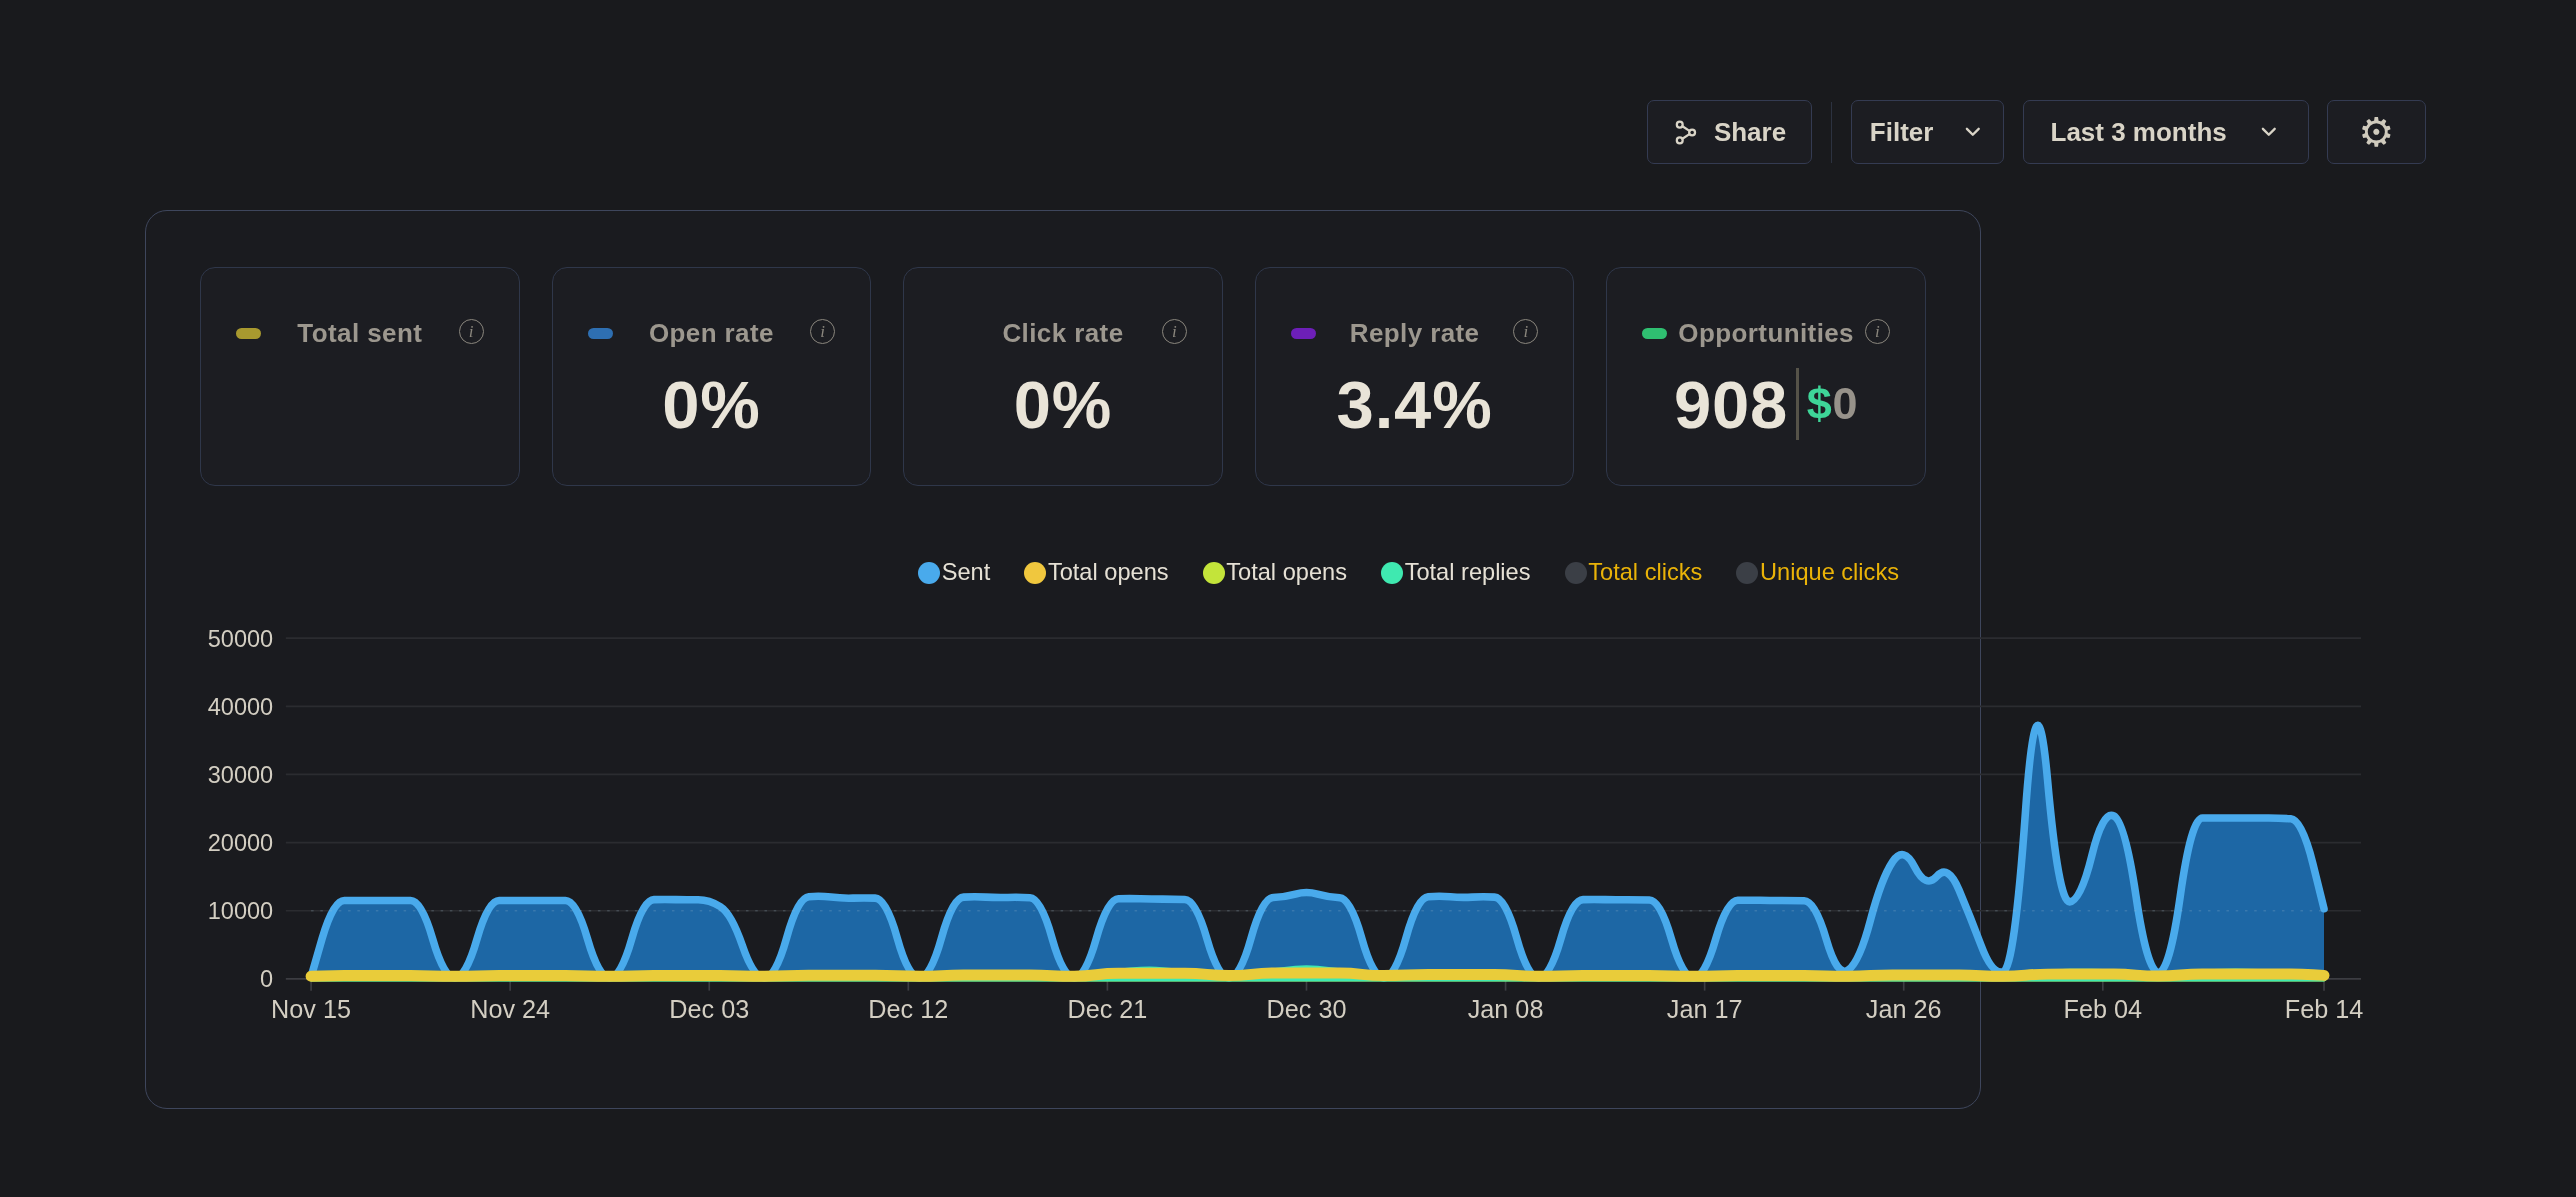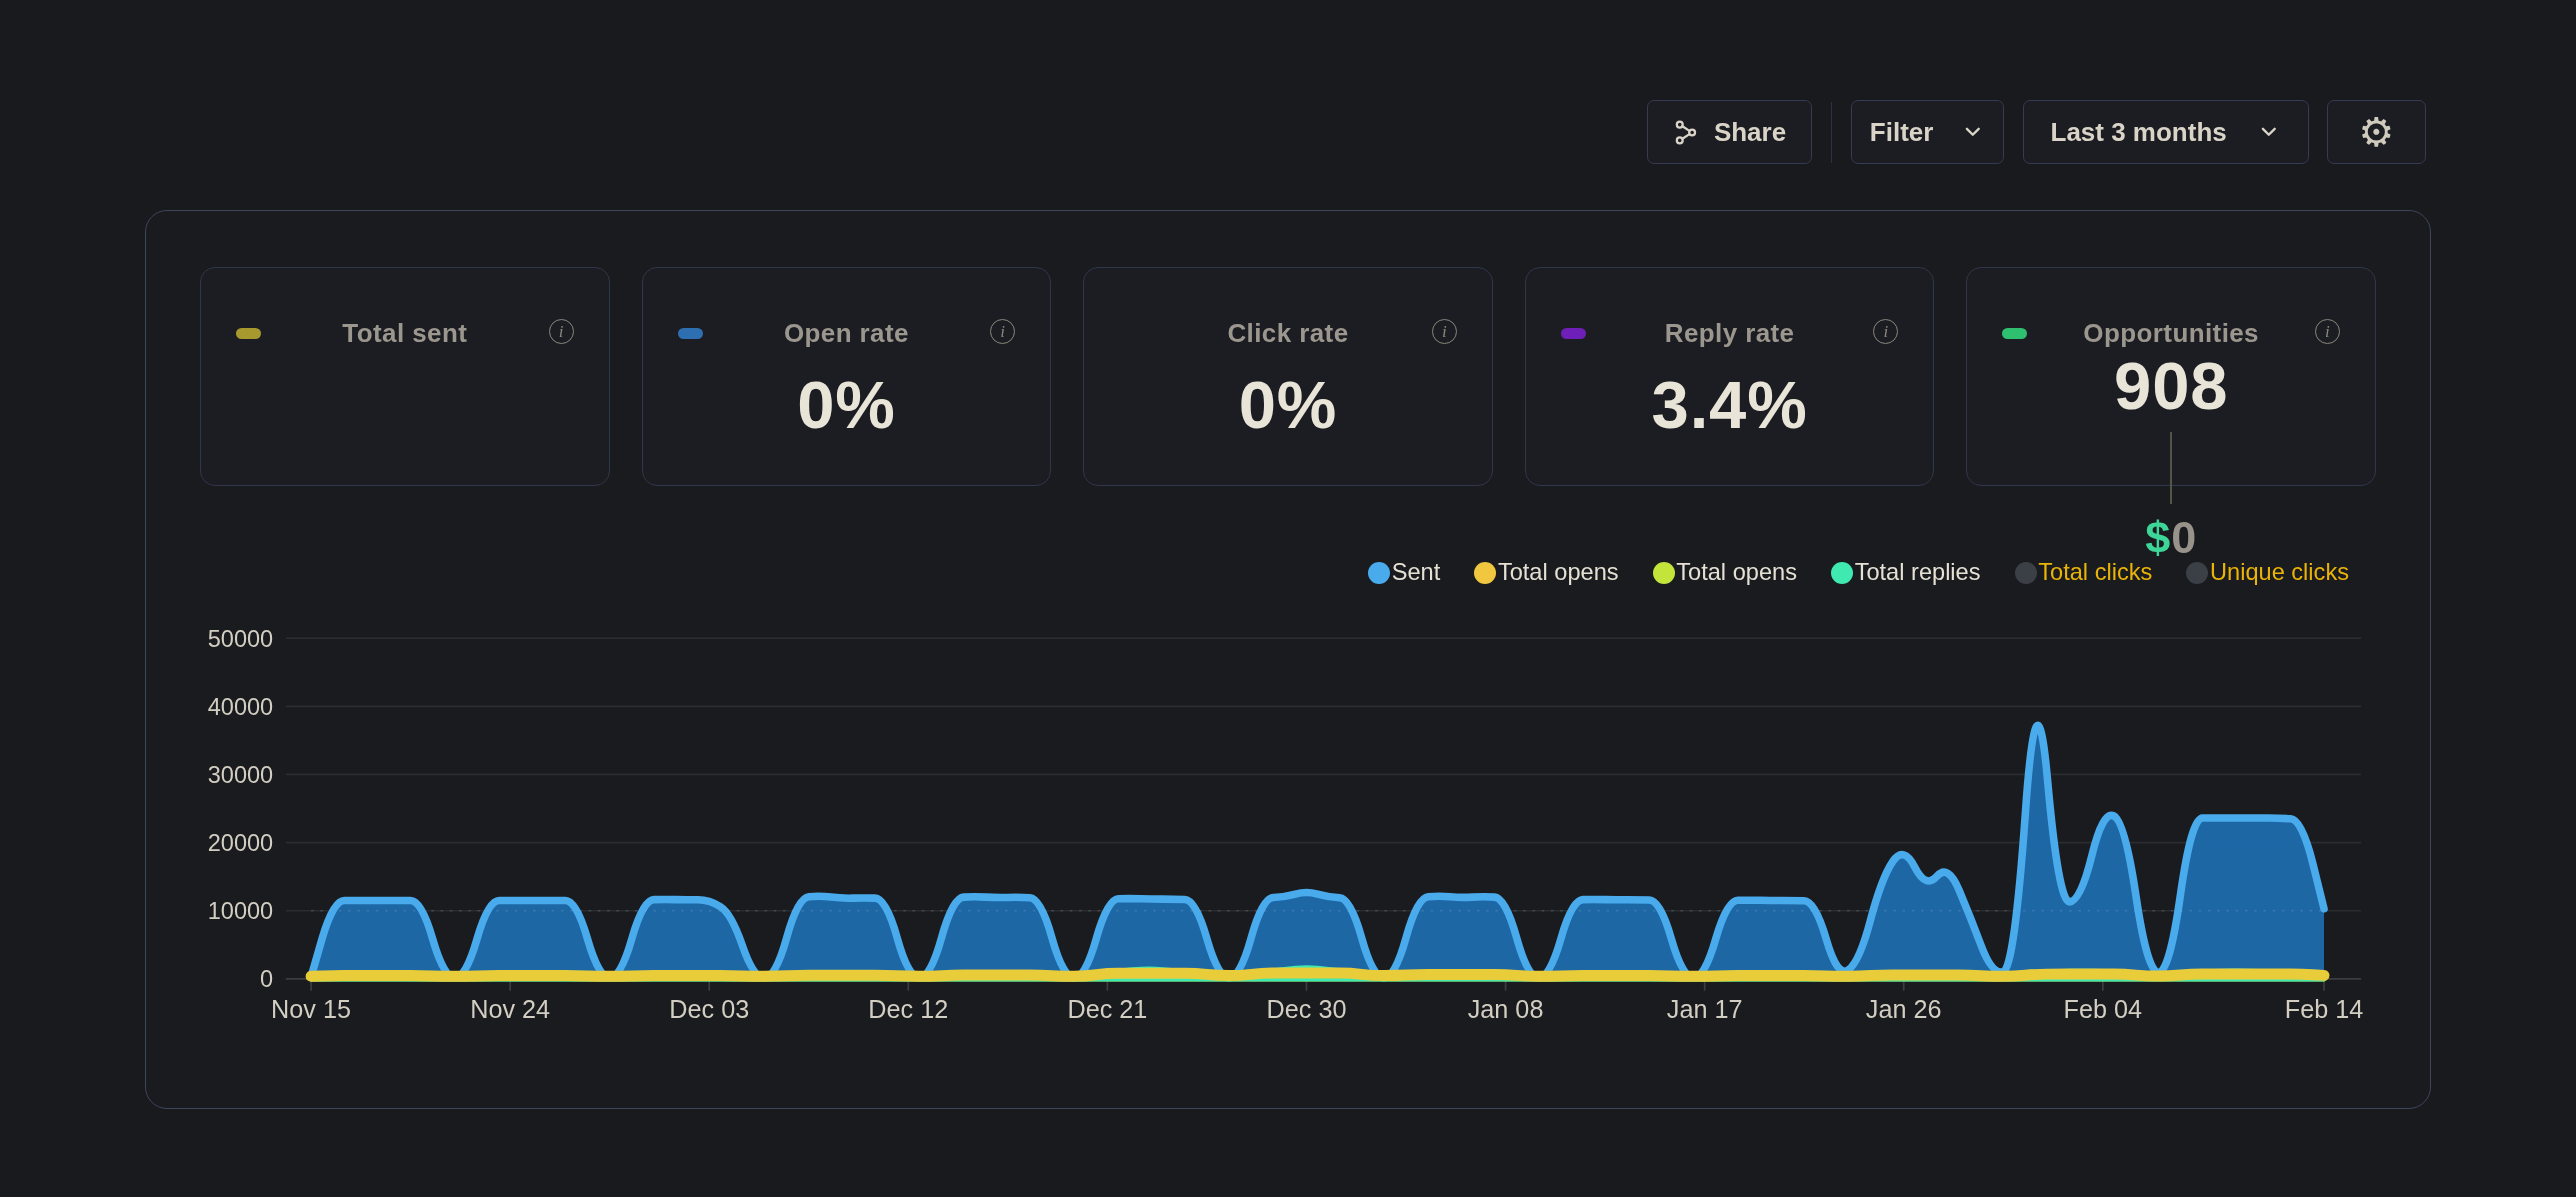--- a/index.html
+++ b/index.html
@@ -20,21 +20,21 @@
   }
   .btn-share{padding:0 25px;gap:13.5px;}
   .btn-filter{padding:0 18px;gap:28px;}
   .btn-range{width:286px;padding:0 27px;justify-content:space-between;}
   .btn-gear{width:99px;justify-content:center;}
   .toolbar-divider{width:1.7px;height:61px;background:#2c3240;}
   .icon-svg{display:block;}
   .gear-glyph{font-family:"DejaVu Sans",sans-serif;font-size:40px;color:#cfcabd;line-height:1;}
   
   .panel{
-    position:absolute;left:145px;top:210px;width:2286px;height:899px;
+    position:absolute;left:145px;top:210px;width:1836px;height:899px;
     box-sizing:border-box;background:#1a1b1f;
     border:1.7px solid #3e465c;border-radius:22px;
   }
   
   .cards{
     position:absolute;left:54px;right:54px;top:56px;height:219px;
     display:flex;gap:32px;
   }
   .card{
     position:relative;flex:1;box-sizing:border-box;
@@ -56,21 +56,21 @@
     display:flex;align-items:center;justify-content:center;
   }
   .info-icon::before{
     content:"i";font-family:"Liberation Serif",serif;font-style:italic;
     font-size:17px;color:#8a867d;line-height:1;
   }
   .card-value{
     flex:1;display:flex;align-items:center;justify-content:center;
     font-size:67px;font-weight:700;color:#e9e4d8;padding-bottom:23.6px;letter-spacing:0.8px;
   }
-  .opp-row{display:flex;align-items:center;gap:8px;flex-direction:column;}
+  .opp-row{display:flex;align-items:center;gap:8px;}
   .opp-divider{width:2.5px;height:72px;background:#565349;}
   .opp-money{display:flex;align-items:center;font-size:45px;font-weight:700;}
   .opp-currency{color:#3ed598;}
   .opp-amount{color:#97928a;}
   
   .legend{
     position:absolute;top:348px;right:81px;height:27px;
     display:flex;align-items:center;gap:34px;
   }
   .legend-item{display:flex;align-items:center;gap:1.7px;cursor:pointer;}

